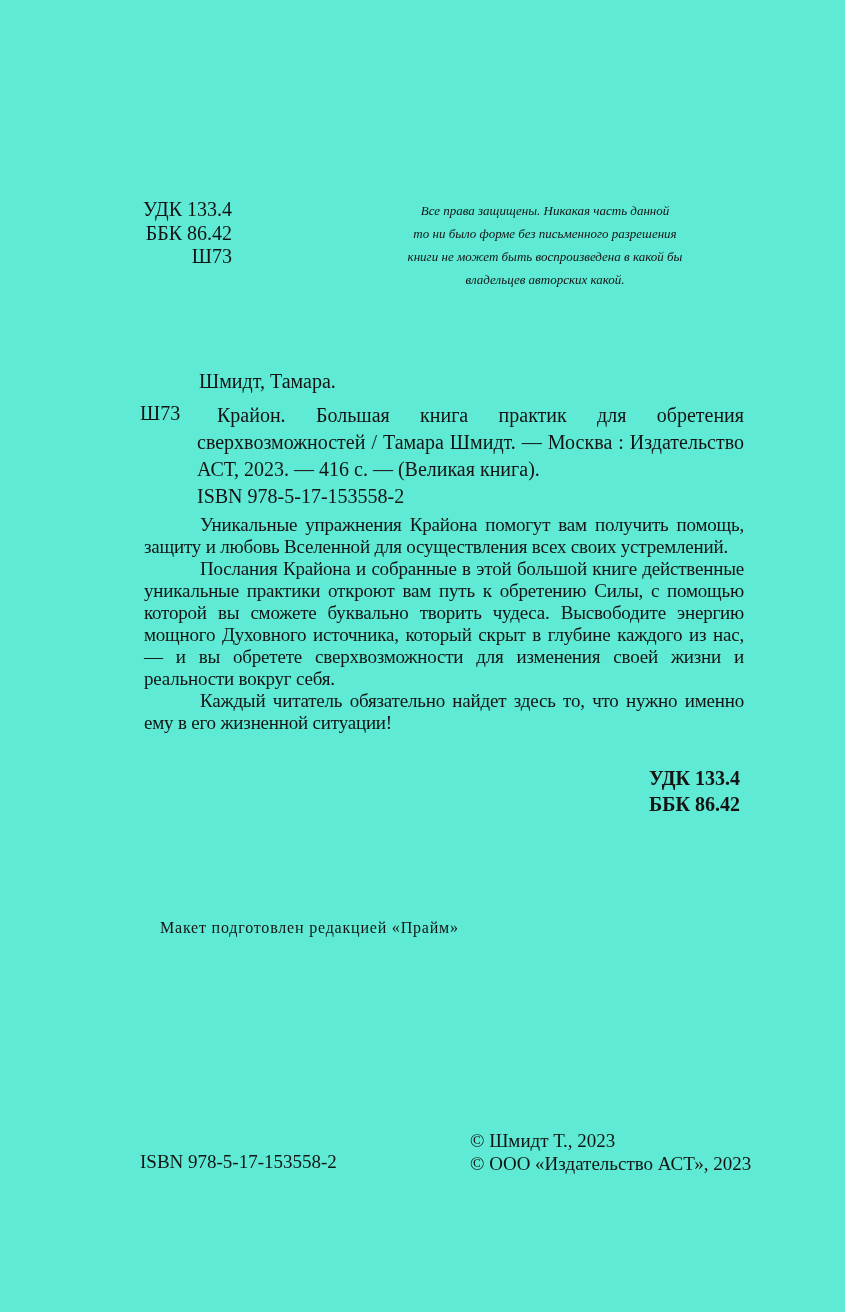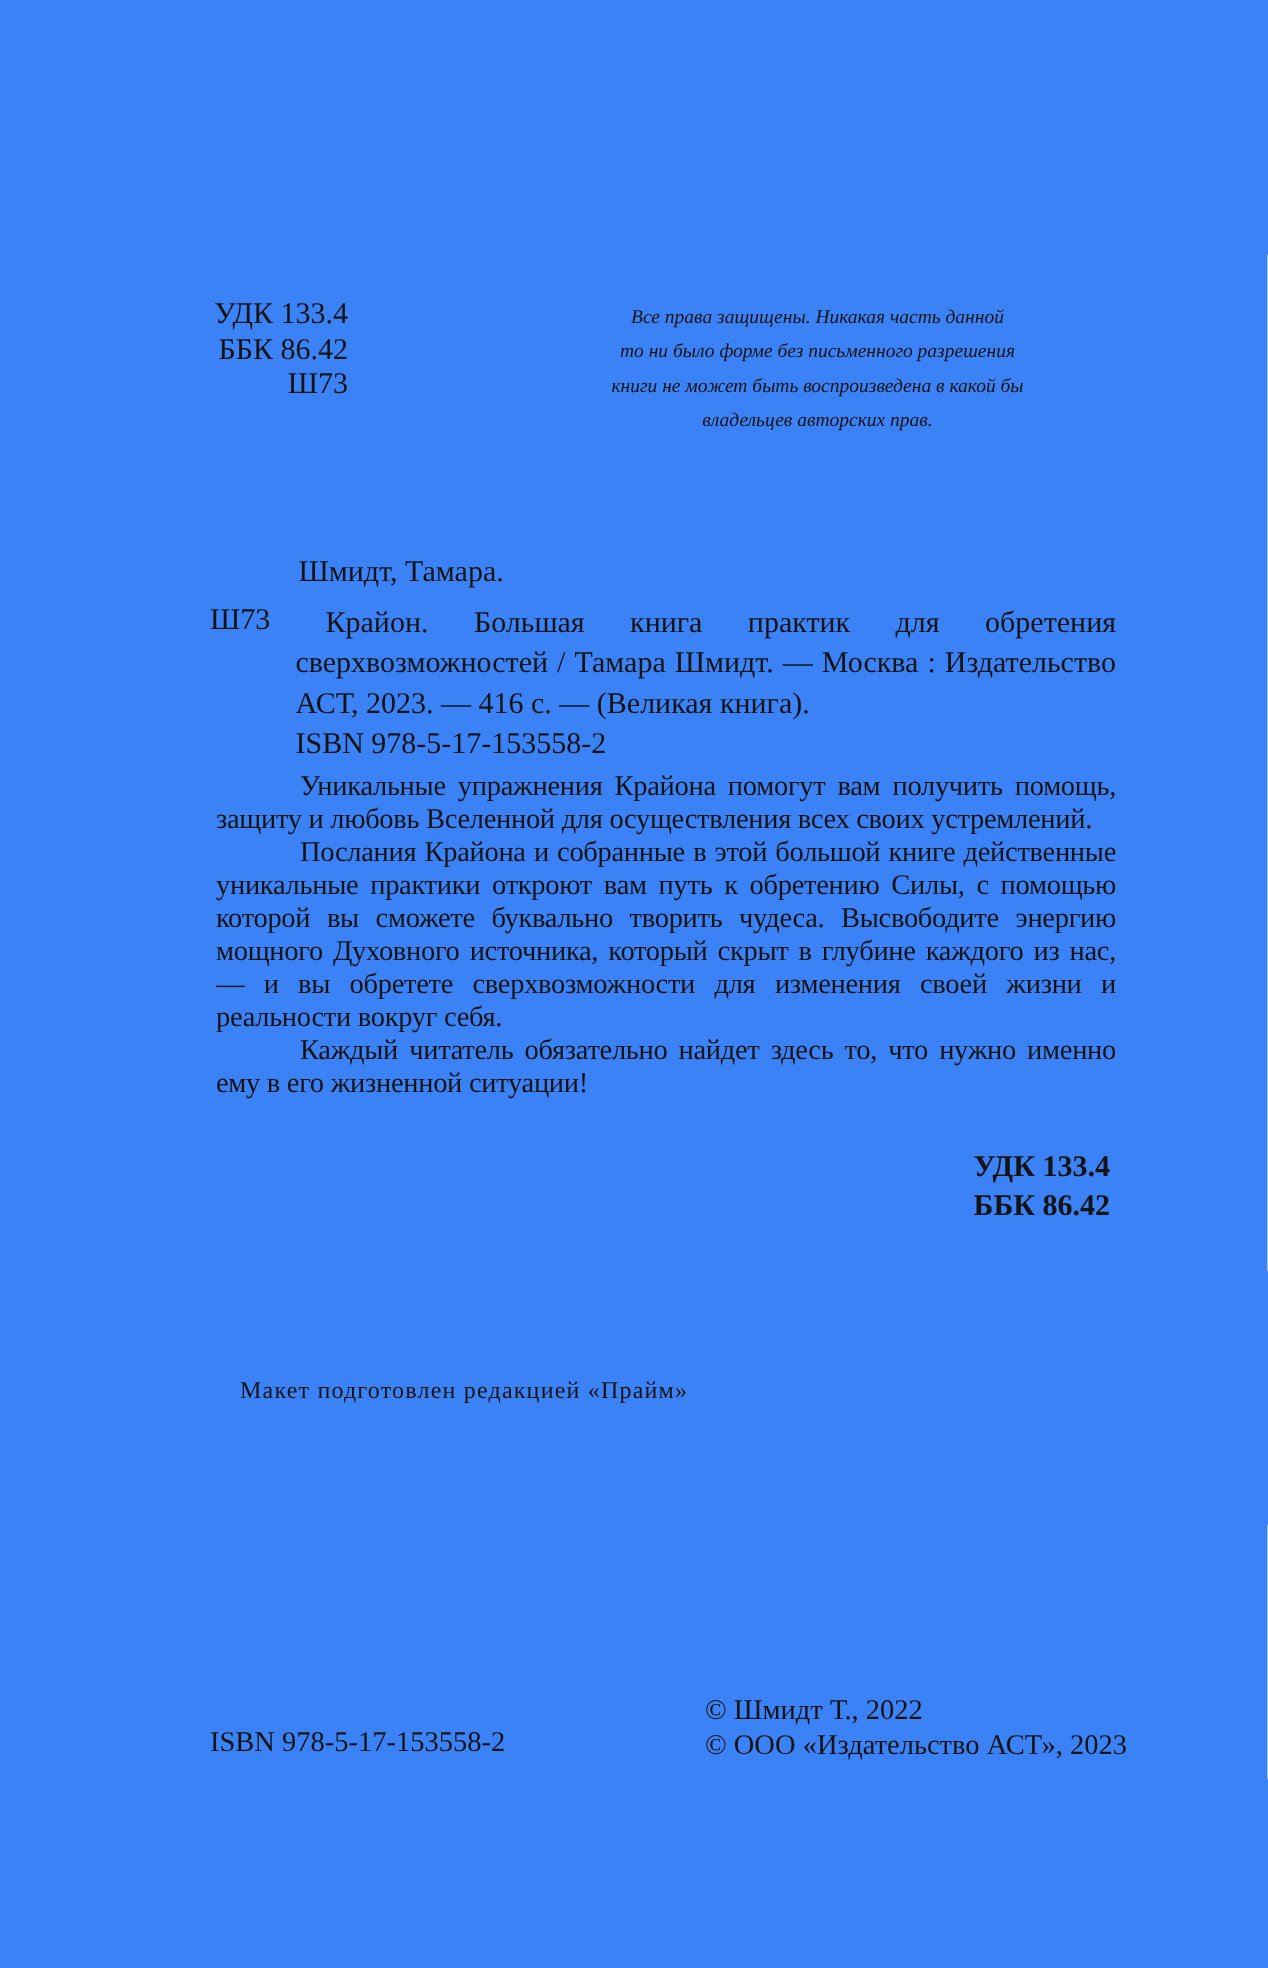--- a/index.html
+++ b/index.html
@@ -4,21 +4,21 @@
 <style>
   html, body {
     margin: 0;
     padding: 0;
     background: #ffffff;
   }
   .page {
     position: relative;
     width: 845px;
     height: 1312px;
-    background: #3b82f6;
+    background: #5eead4;
     font-family: "Liberation Serif", "DejaVu Serif", serif;
     color: #141414;
     overflow: hidden;
   }
 
   
   .codes-top {
     position: absolute;
     left: 140px;
     top: 198px;
@@ -145,21 +145,21 @@
   <div class="codes-top">
     <div>УДК 133.4</div>
     <div>ББК 86.42</div>
     <div>Ш73</div>
   </div>
 
   <div class="rights-notice">
     <div>Все права защищены. Никакая часть данной</div>
     <div>то ни было форме без письменного разрешения</div>
     <div>книги не может быть воспроизведена в какой бы</div>
-    <div>владельцев авторских прав.</div>
+    <div>владельцев авторских какой.</div>
   </div>
 
   <div class="author-heading">Шмидт, Тамара.</div>
 
   <div class="catalog-code">Ш73</div>
 
   <p class="catalog-desc" lang="ru">Крайон. Большая книга практик для обретения сверхвозможностей / Тамара Шмидт. — Москва : Издательство АСТ, 2023. — 416 с. — (Великая книга).</p>
 
   <div class="isbn-top">ISBN 978-5-17-153558-2</div>
 
@@ -172,17 +172,17 @@
   <div class="codes-bottom">
     <div>УДК 133.4</div>
     <div>ББК 86.42</div>
   </div>
 
   <div class="layout-note">Макет подготовлен редакцией «Прайм»</div>
 
   <div class="footer-isbn">ISBN 978-5-17-153558-2</div>
 
   <div class="footer-copyrights">
-    <div>© Шмидт Т., 2022</div>
+    <div>© Шмидт Т., 2023</div>
     <div>© ООО «Издательство АСТ», 2023</div>
   </div>
 
 </div>
 
 </body></html>

